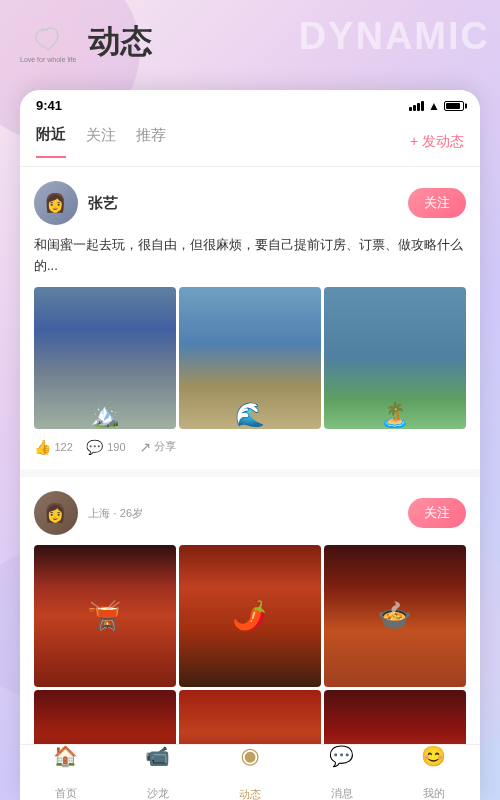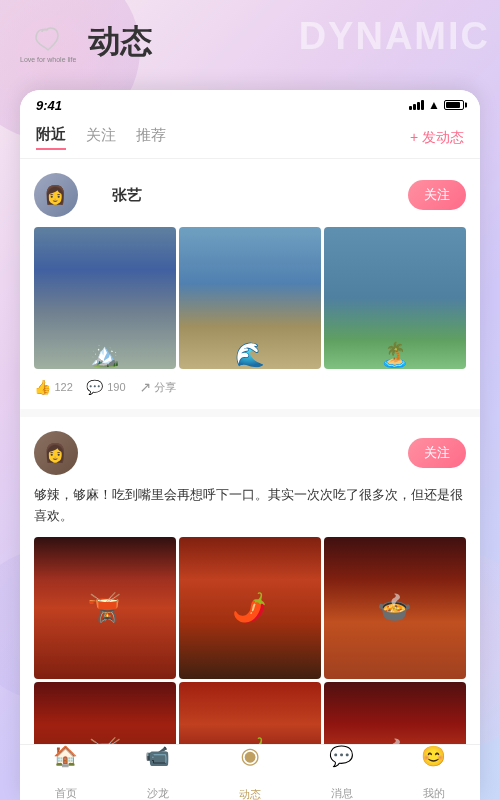--- a/index.html
+++ b/index.html
@@ -85,24 +85,23 @@
       background: #fff;
       border-radius: 20px 20px 0 0;
       overflow: hidden;
       box-shadow: 0 -4px 20px rgba(0,0,0,0.1);
     }
 
     
     .status-bar {
       display: flex;
       justify-content: space-between;
-      align-items: flex-start;
+      align-items: flex-end;
       padding: 8px 16px 4px;
       background: #fff;
-      font-style: italic;
     }
     .status-time {
       font-size: 13px;
       font-weight: 600;
       color: #000;
     }
     .status-icons {
       display: flex;
       align-items: center;
       gap: 4px;
@@ -146,21 +145,21 @@
       display: flex;
       align-items: center;
       padding: 8px 16px;
       background: #fff;
       border-bottom: 1px solid #f0f0f0;
     }
     .tab-item {
       font-size: 15px;
       color: #999;
       margin-right: 20px;
-      padding-bottom: 4px;
+      padding-bottom: 12px;
       cursor: pointer;
     }
     .tab-item.active {
       color: #333;
       font-weight: 600;
       border-bottom: 2px solid #ff6b8a;
     }
     .tab-publish {
       margin-left: auto;
       font-size: 14px;
@@ -206,21 +205,20 @@
       background: linear-gradient(135deg, #a0a8c0, #7080a0);
     }
     .avatar-img2 {
       background: linear-gradient(135deg, #8a7060, #6a5040);
     }
     .user-info { flex: 1; }
     .user-name {
       font-size: 15px;
       font-weight: 600;
       color: #333;
-      margin-left: 24px;
     }
     .user-meta {
       font-size: 11px;
       color: #999;
       margin-top: 2px;
     }
     .follow-btn {
       background: linear-gradient(135deg, #ff8fa0, #ff6b8a);
       color: #fff;
       border: none;
@@ -408,20 +406,21 @@
     <div class="post-card">
       <div class="post-header">
         <div class="avatar avatar-img1">
           <span style="color:#fff;font-size:18px;">👩</span>
         </div>
         <div class="user-info">
           <div class="user-name">张艺</div>
         </div>
         <button class="follow-btn">关注</button>
       </div>
+      <div class="post-text">和闺蜜一起去玩，很自由，但很麻烦，要自己提前订房、订票、做攻略什么的...</div>
       <div class="image-grid-3">
         <div class="grid-img img-lake"></div>
         <div class="grid-img img-pier"></div>
         <div class="grid-img img-islands"></div>
       </div>
       <div class="post-footer">
         <div class="post-actions">
           <span class="action-item">
             <span class="action-icon">👍</span>
             <span>122</span>
@@ -437,24 +436,24 @@
         </div>
       </div>
     </div>
 
     <div class="post-card">
       <div class="post-header">
         <div class="avatar avatar-img2">
           <span style="color:#fff;font-size:18px;">👩</span>
         </div>
         <div class="user-info">
+          <div class="user-meta">上海 · 26岁</div>
         </div>
         <button class="follow-btn">关注</button>
       </div>
-      <div class="post-text">够辣，够麻！吃到嘴里会再想呼下一口。其实一次次吃了很多次，但还是很喜欢。</div>
       <div class="image-grid-2x3">
         <div class="grid-img img-hotpot1"></div>
         <div class="grid-img img-hotpot2"></div>
         <div class="grid-img img-hotpot3"></div>
         <div class="grid-img img-hotpot4"></div>
         <div class="grid-img img-hotpot5"></div>
         <div class="grid-img img-hotpot6"></div>
       </div>
     </div>
 

